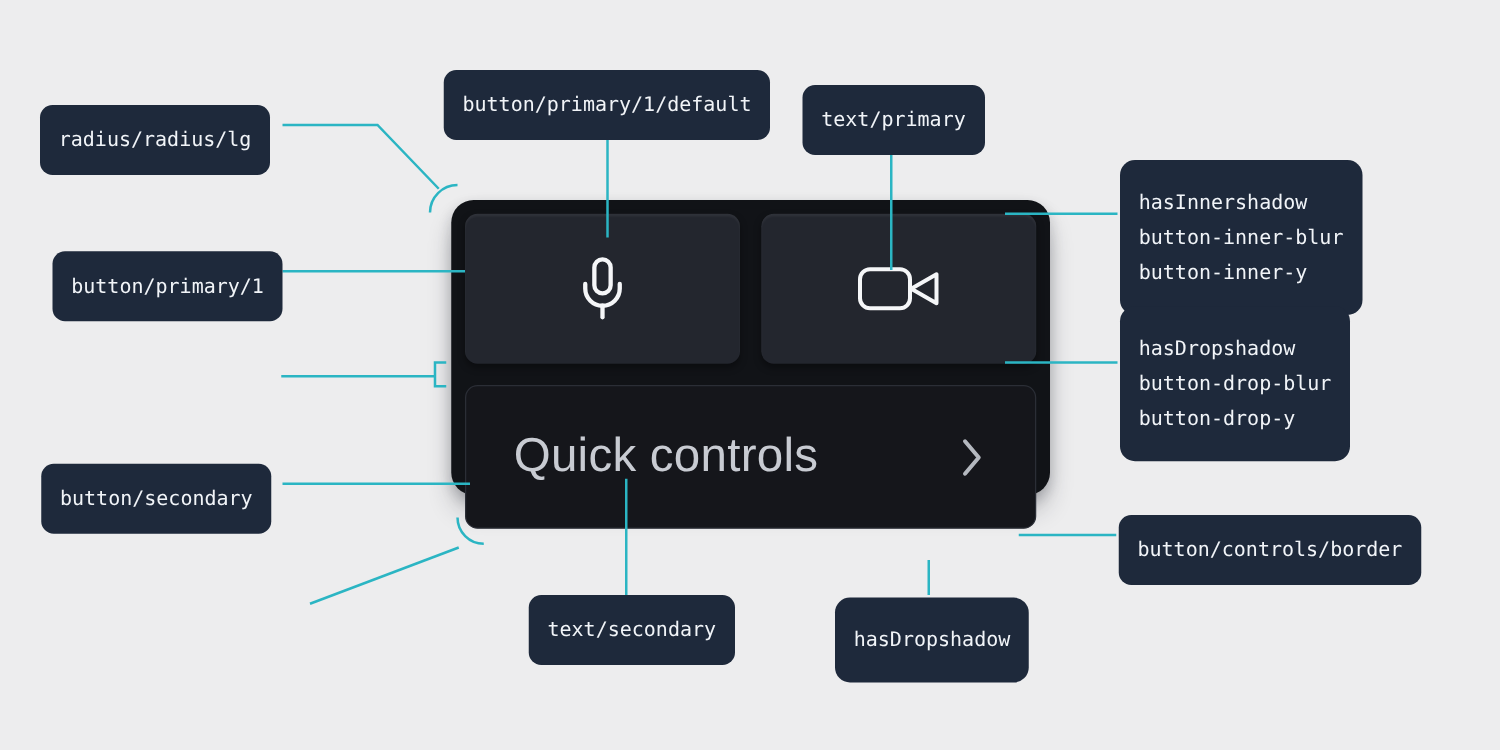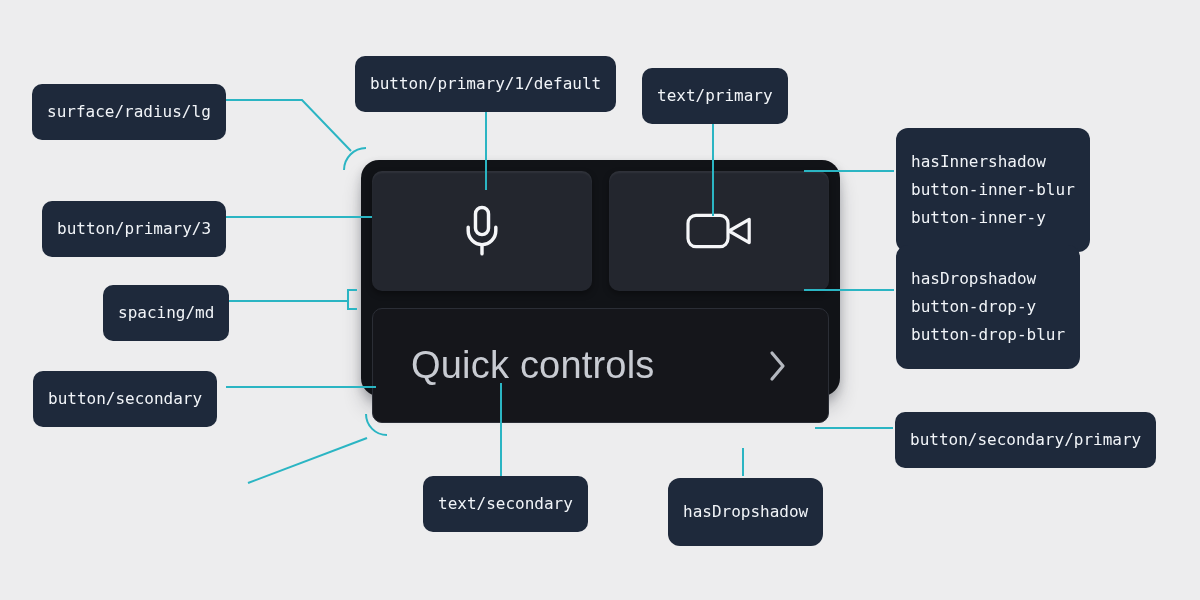--- a/index.html
+++ b/index.html
@@ -85,35 +85,34 @@
     <path d="M 225,301 H 348"></path>
     <path d="M 357,290 H 348 V 309 H 357"></path>
     <path d="M 226,387 H 376"></path>
     <path d="M 815,428 H 893"></path>
     <path d="M 248,483 L 367,438"></path>
     <path d="M 366,414 A 21 21 0 0 0 387,435"></path>
     <path d="M 501,383 V 479"></path>
     <path d="M 743,448 V 476"></path>
   </svg>
 
-  <div class="chip" style="left:32px;top:84px">surface/radius/lg</div>
+  <div class="chip" style="left:32px;top:84px">radius/radius/lg</div>
   <div class="chip" style="left:355px;top:56px">button/primary/1/default</div>
   <div class="chip" style="left:642px;top:68px">text/primary</div>
   <div class="chip multi" style="left:896px;top:128px">
     <span>hasInnershadow</span>
     <span>button-inner-blur</span>
     <span>button-inner-y</span>
   </div>
-  <div class="chip" style="left:42px;top:201px">button/primary/3</div>
+  <div class="chip" style="left:42px;top:201px">button/primary/1</div>
   <div class="chip multi" style="left:896px;top:245px">
     <span>hasDropshadow</span>
+    <span>button-drop-blur</span>
     <span>button-drop-y</span>
-    <span>button-drop-blur</span>
   </div>
-  <div class="chip" style="left:103px;top:285px">spacing/md</div>
   <div class="chip" style="left:33px;top:371px">button/secondary</div>
-  <div class="chip" style="left:895px;top:412px">button/secondary/primary</div>
+  <div class="chip" style="left:895px;top:412px">button/controls/border</div>
   <div class="chip" style="left:423px;top:476px">text/secondary</div>
   <div class="chip multi" style="left:668px;top:478px">
     <span>hasDropshadow</span>
   </div>
 
 </div>
 
 </body></html>

